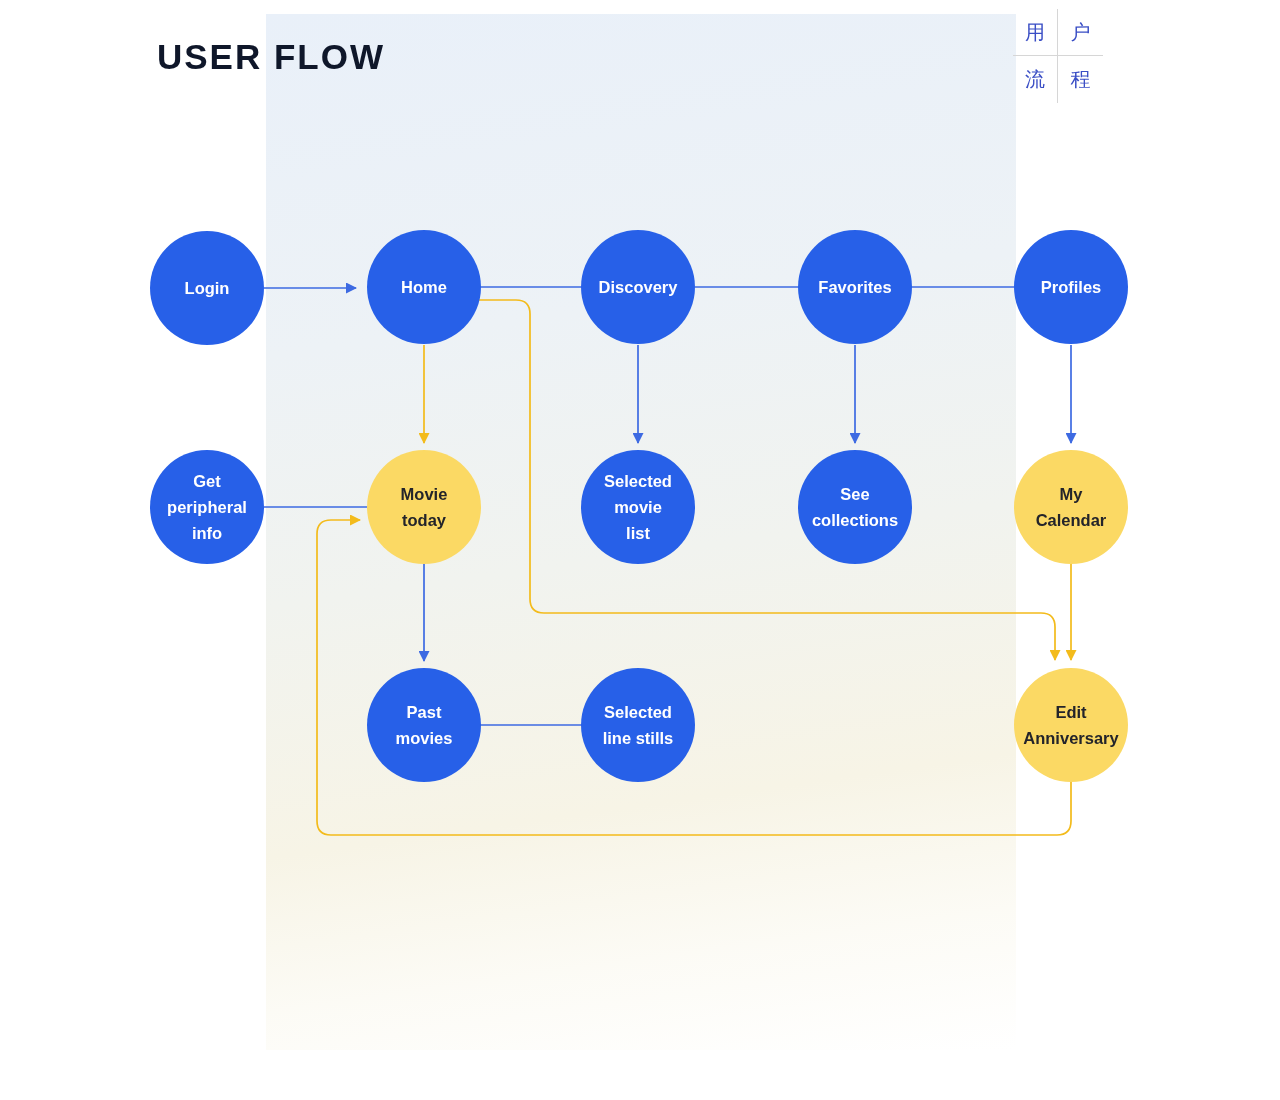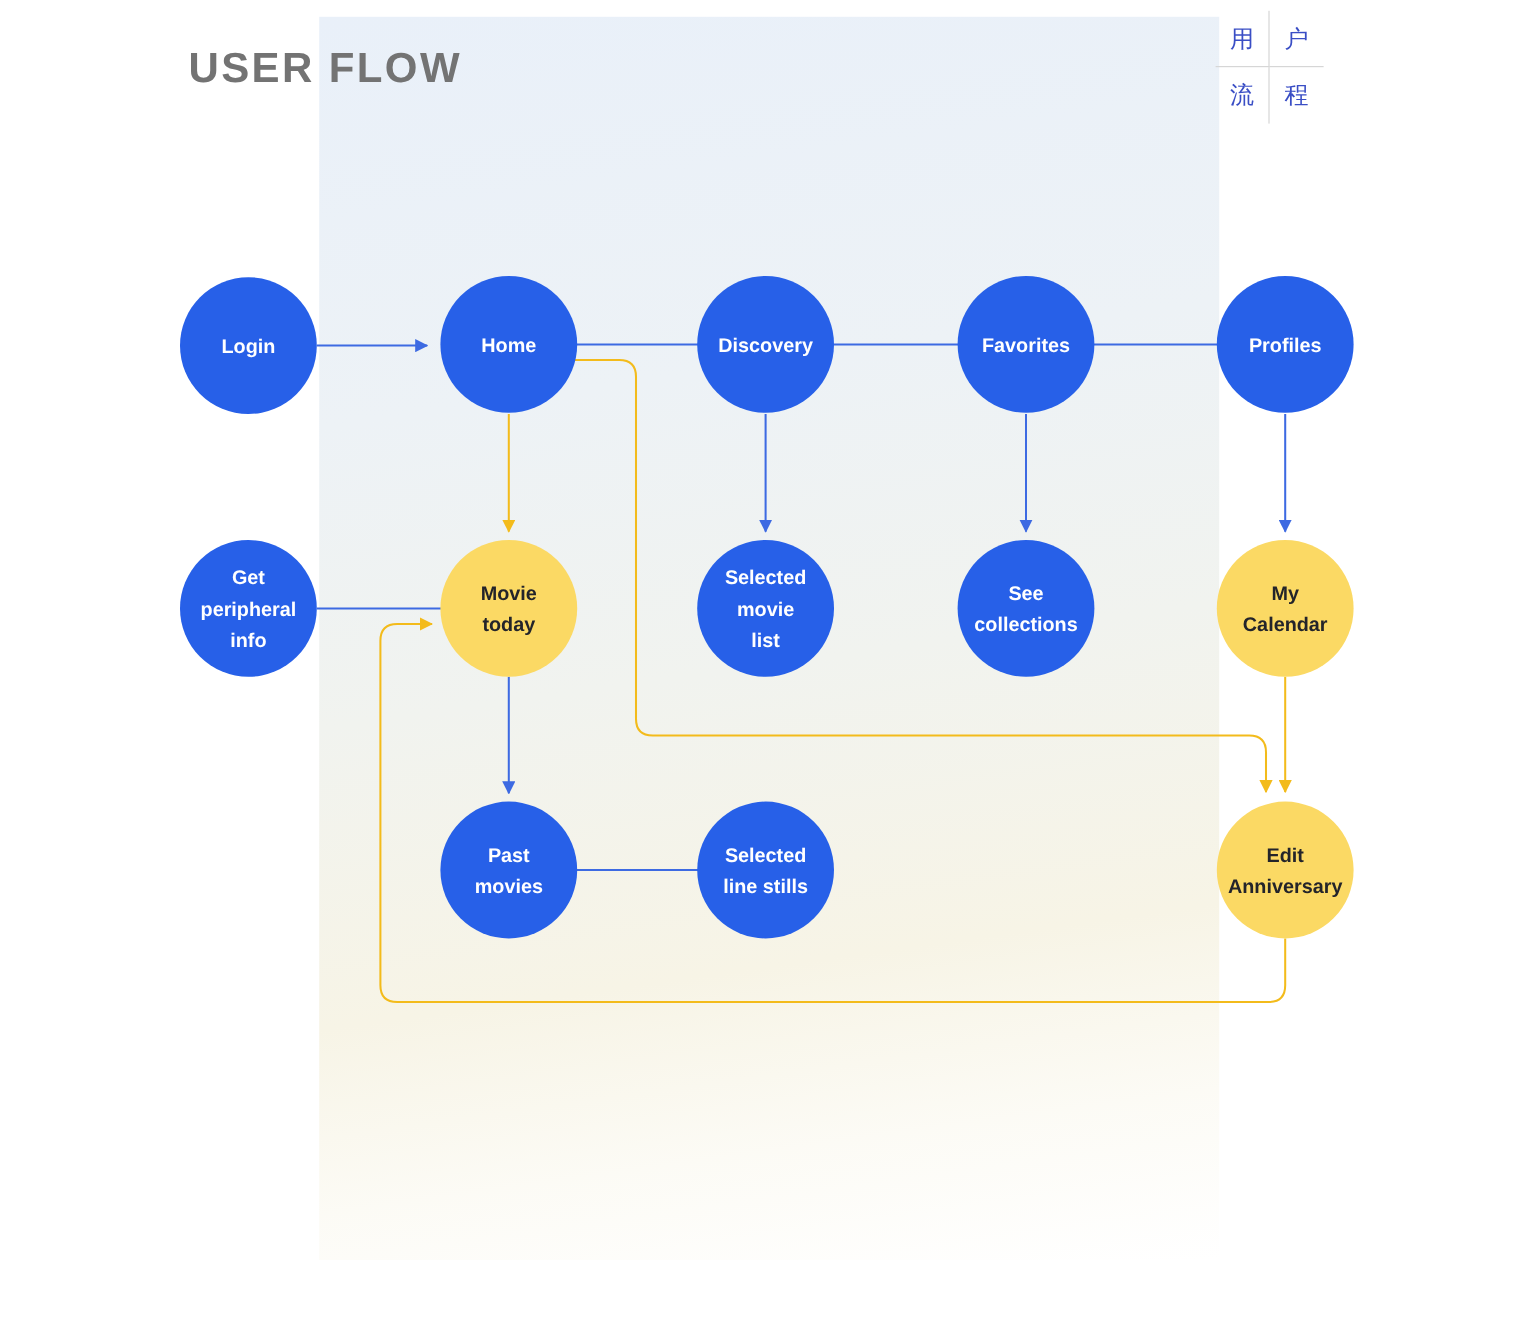--- a/index.html
+++ b/index.html
@@ -115,20 +115,20 @@
     <g>
       <circle cx="638" cy="725" r="57" fill="#2760e8"></circle>
       <text x="638" text-anchor="middle" fill="#ffffff"><tspan x="638" y="718">Selected</tspan><tspan x="638" y="744">line stills</tspan></text>
     </g>
     <g>
       <circle cx="1071" cy="725" r="57" fill="#fbd964"></circle>
       <text x="1071" text-anchor="middle" fill="#23242a"><tspan x="1071" y="718">Edit</tspan><tspan x="1071" y="744">Anniversary</tspan></text>
     </g>
   </svg>
 
-<div class="page-title" style="color: #737373;">USER FLOW</div>
+<div class="page-title" style="color: #0f172a;">USER FLOW</div>
 
 <div class="cn-grid">
   <div class="cn-cell b-r b-b" style="color: rgb(58, 78, 197);">用</div>
   <div class="cn-cell b-b" style="color: rgb(58, 78, 197);">户</div>
   <div class="cn-cell b-r" style="color: rgb(58, 78, 197);">流</div>
   <div class="cn-cell" style="color: rgb(58, 78, 197);">程</div>
 </div>
 
 </body></html>

